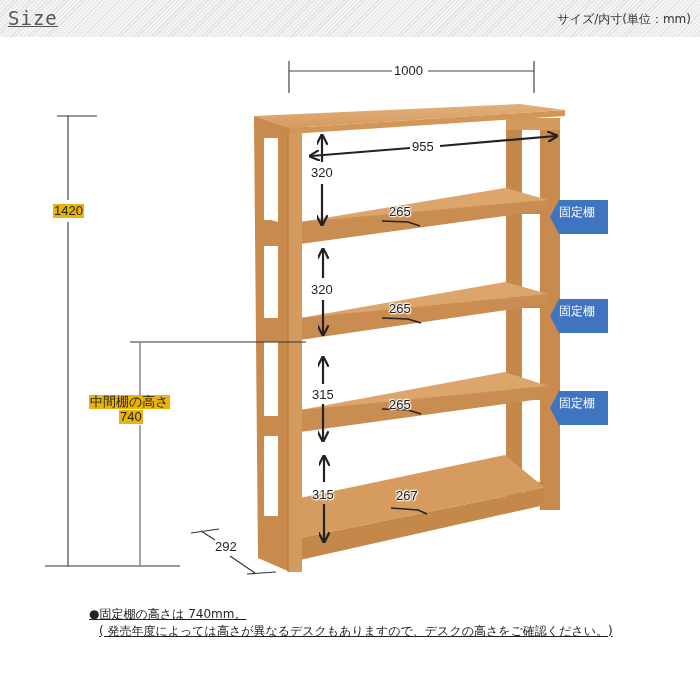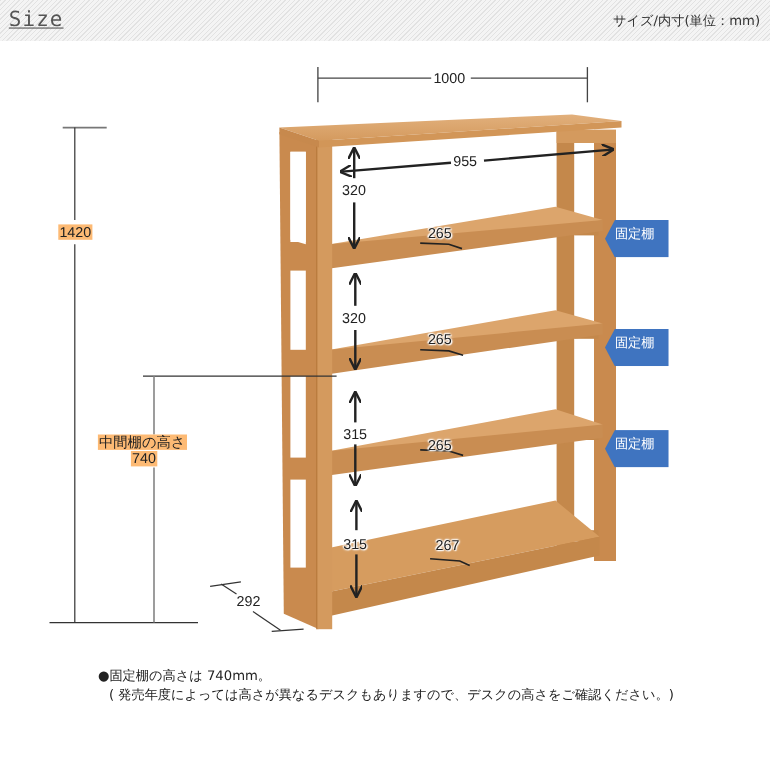--- a/index.html
+++ b/index.html
@@ -21,39 +21,40 @@
     font-family: "DejaVu Sans", sans-serif;
   }
 
   .diagram { position: absolute; left: 0; top: 0; width: 700px; height: 700px; }
 
   .dim-label {
     position: absolute; font-size: 13px; color: #222; background: transparent;
     font-family: "Liberation Sans", "DejaVu Sans", sans-serif; line-height: 14px;
     white-space: nowrap;
   }
-  .dim-label.bg { background: #fdba74; padding: 0 1px; }
+  .dim-label.bg { background: #eab308; padding: 0 1px; }
   .inner-label {
     position: absolute; font-size: 13px; color: #222; line-height: 14px;
     font-family: "Liberation Sans", "DejaVu Sans", sans-serif;
     text-shadow: 0 0 2px #fff, 0 0 2px #fff, 0 0 3px #fff, 1px 1px 1px #fff, -1px -1px 1px #fff;
     text-align: right;
   }
 
   .badge {
     position: absolute; height: 34px; width: 58px;
     background: #3f74c0; color: #ffffff; font-size: 12px;
     line-height: 24px; padding-left: 9px;
     clip-path: polygon(9px 0, 100% 0, 100% 100%, 9px 100%, 0 50%);
     font-family: "DejaVu Sans", sans-serif;
   }
 
   .notes {
     position: absolute; left: 89px; top: 606px; font-size: 12px; line-height: 17px; color: #222;
     font-family: "DejaVu Sans", sans-serif;
+    text-decoration: underline;
   }
   .notes div { white-space: nowrap; }
   .notes .indent { padding-left: 10px; }
 </style>
 </head>
 <body>
 
 <div class="header">
   <div class="header-title">Size</div>
   <div class="header-unit">サイズ/内寸(単位：mm)</div>

